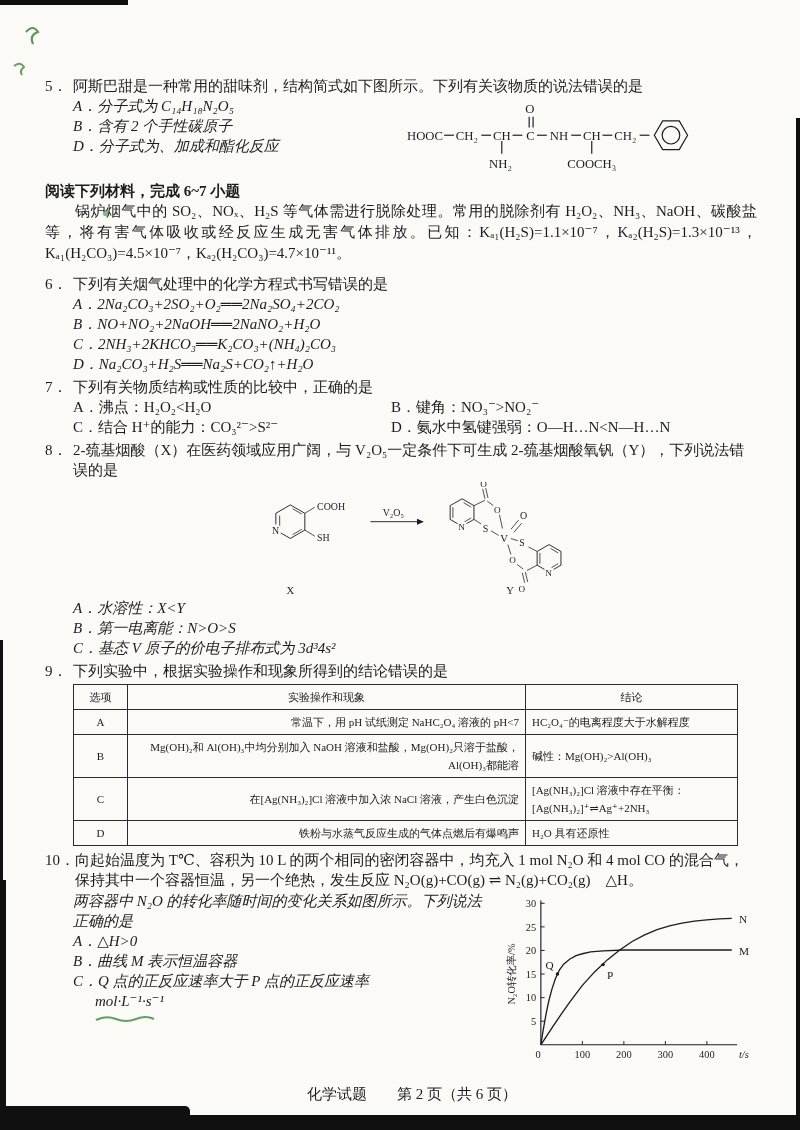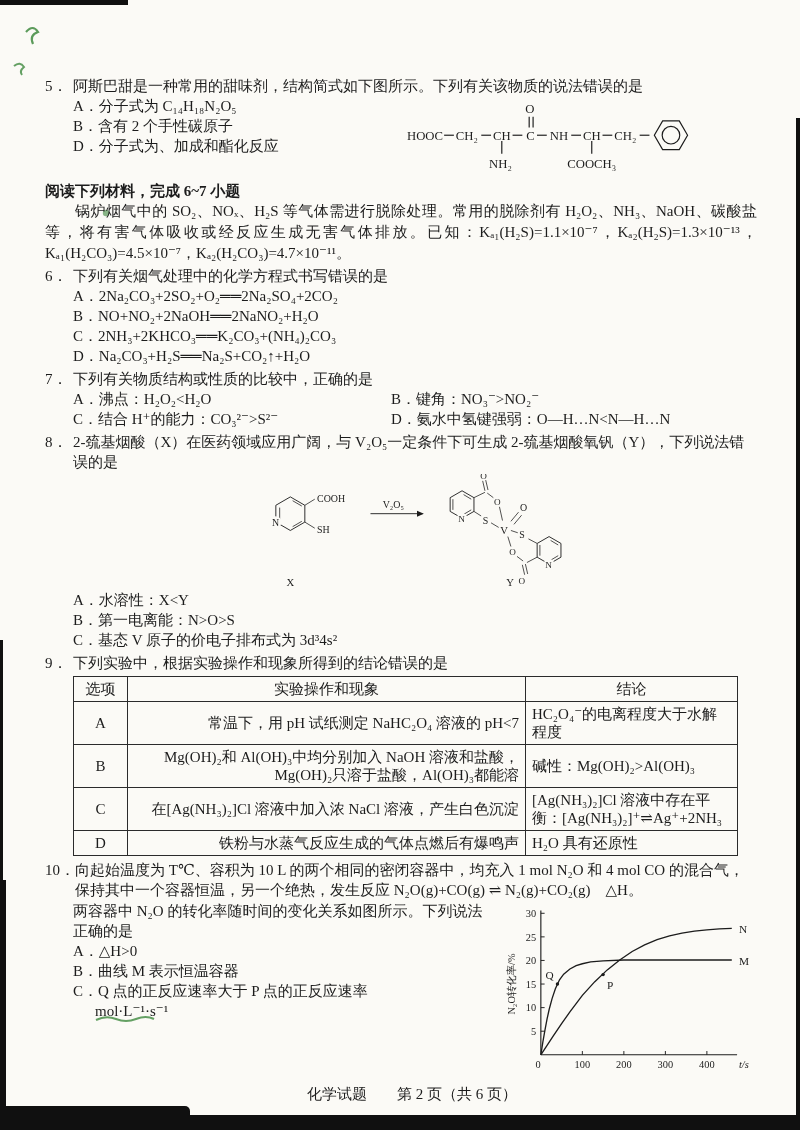--- a/index.html
+++ b/index.html
@@ -14,40 +14,40 @@
   .bar-bottom { left:0; right:0; bottom:0; height:15px; }
   .bar-bottom-left { left:0; bottom:0; width:190px; height:24px; border-radius:0 5px 0 0; }
   .bar-left { left:0; top:640px; width:3px; height:250px; }
   .bar-left2 { left:0; top:880px; width:6px; bottom:14px; }
   .marks { position:absolute; left:0; top:0; pointer-events:none; }
 
   .content { position:absolute; left:45px; top:76px; width:712px; font-size:15px; line-height:20px; }
 
   .stem { position:relative; padding-left:28px; }
   .stem .num { position:absolute; left:0; }
-  .opt { padding-left:28px; }
+  .opt { padding-left:28px;font-style:italic; }
   .q-block { margin-bottom:3px; }
 
   
   .q5-body { position:relative; min-height:82px; }
   .aspartame { position:absolute; right:0; top:4px; }
 
   
   .read-head { font-weight:bold; }
-  .read-para { text-indent:2em; text-align:justify; line-height:21px; margin-bottom:2px; }
+  .read-para { text-indent:2em; text-align:justify; line-height:21px; margin-bottom:10px; }
 
   
   .opt-grid { display:grid; grid-template-columns:318px 1fr; padding-left:28px; }
   .opt-grid .cell { padding:0; }
 
   
   .q8-structs { display:block; margin:2px auto 0 auto; }
 
   
-  .exp-table { border-collapse:collapse; margin:3px 0 4px 28px; font-size:15px; line-height:18px; }
+  .exp-table { border-collapse:collapse; margin:3px 0 4px 28px; font-size:11px; line-height:18px; }
   .exp-table th, .exp-table td { border:1px solid #2b2b2b; padding:3px 6px; vertical-align:middle; }
   .exp-table th { font-weight:normal; text-align:center; }
   .exp-table td.c { text-align:center; width:54px; }
   .exp-table td.op { width:398px;text-align:right; }
   .exp-table td.cc { width:212px; }
 
   
   .q10-lower { position:relative; min-height:186px; margin-top:1px; }
   .q10-chart { position:absolute; right:2px; top:0; }
   .narrow { width:442px; }

